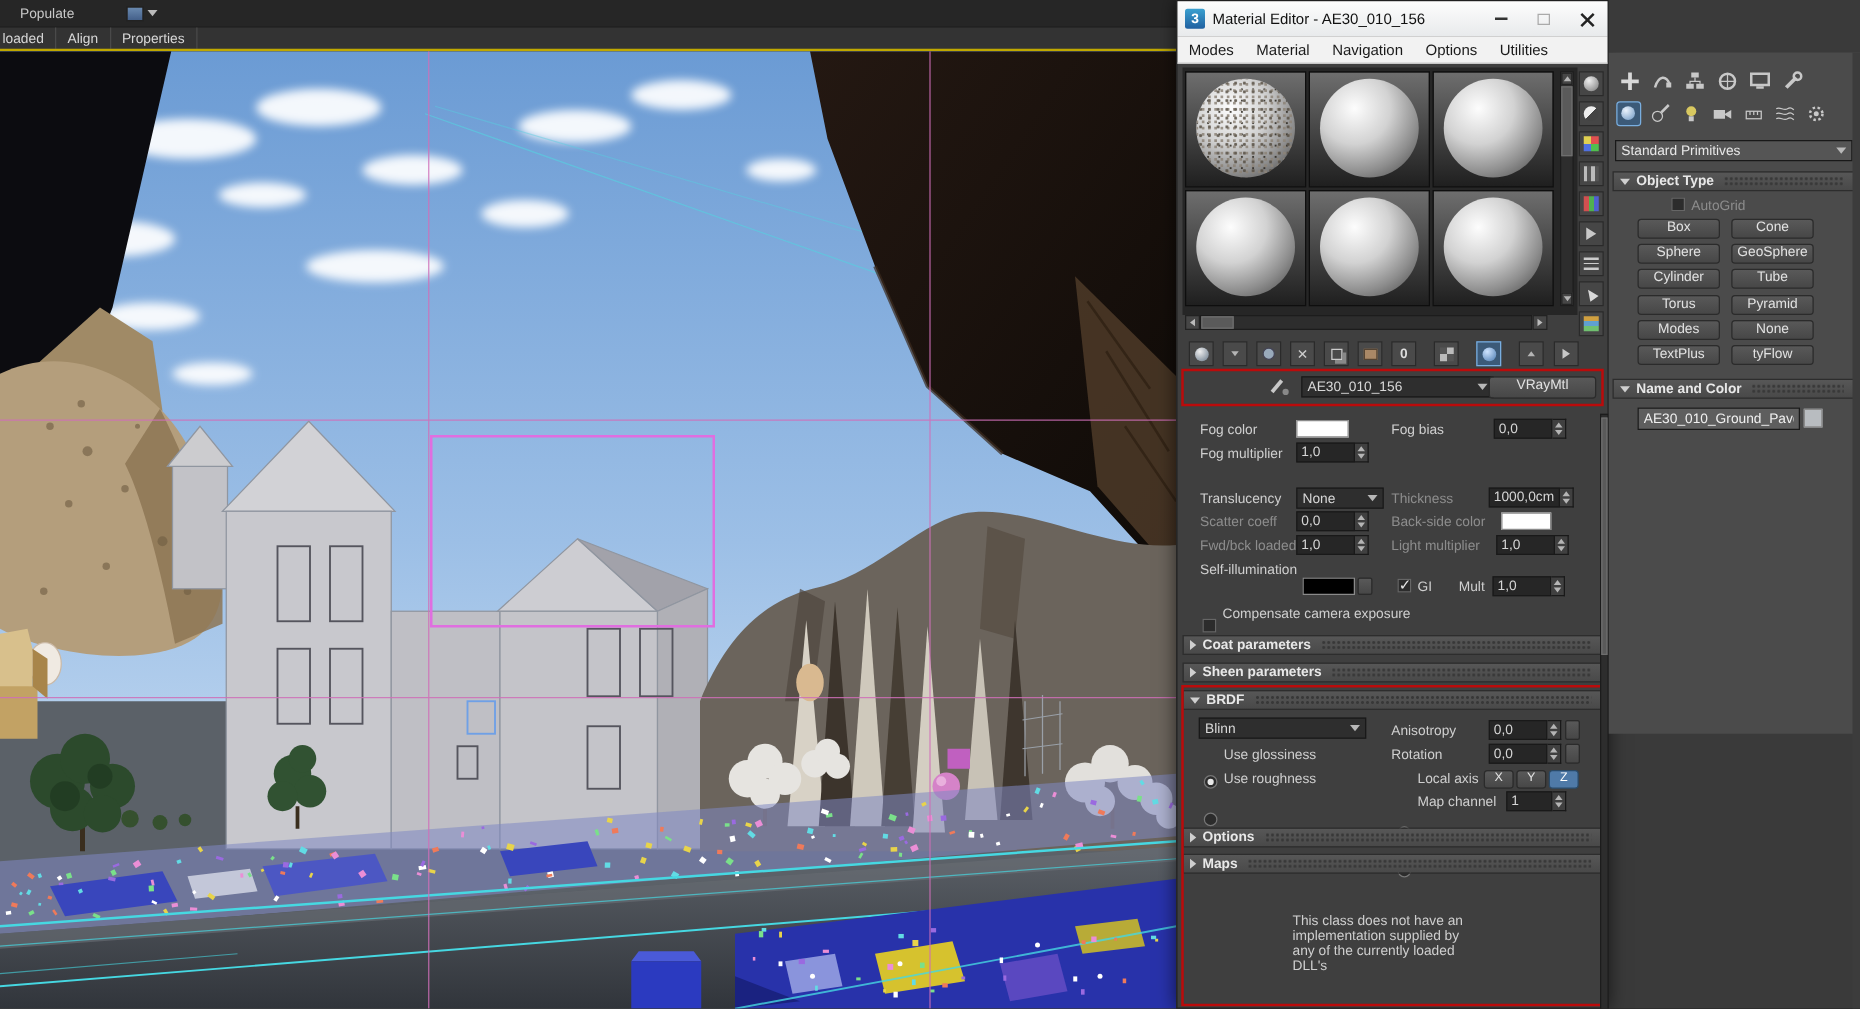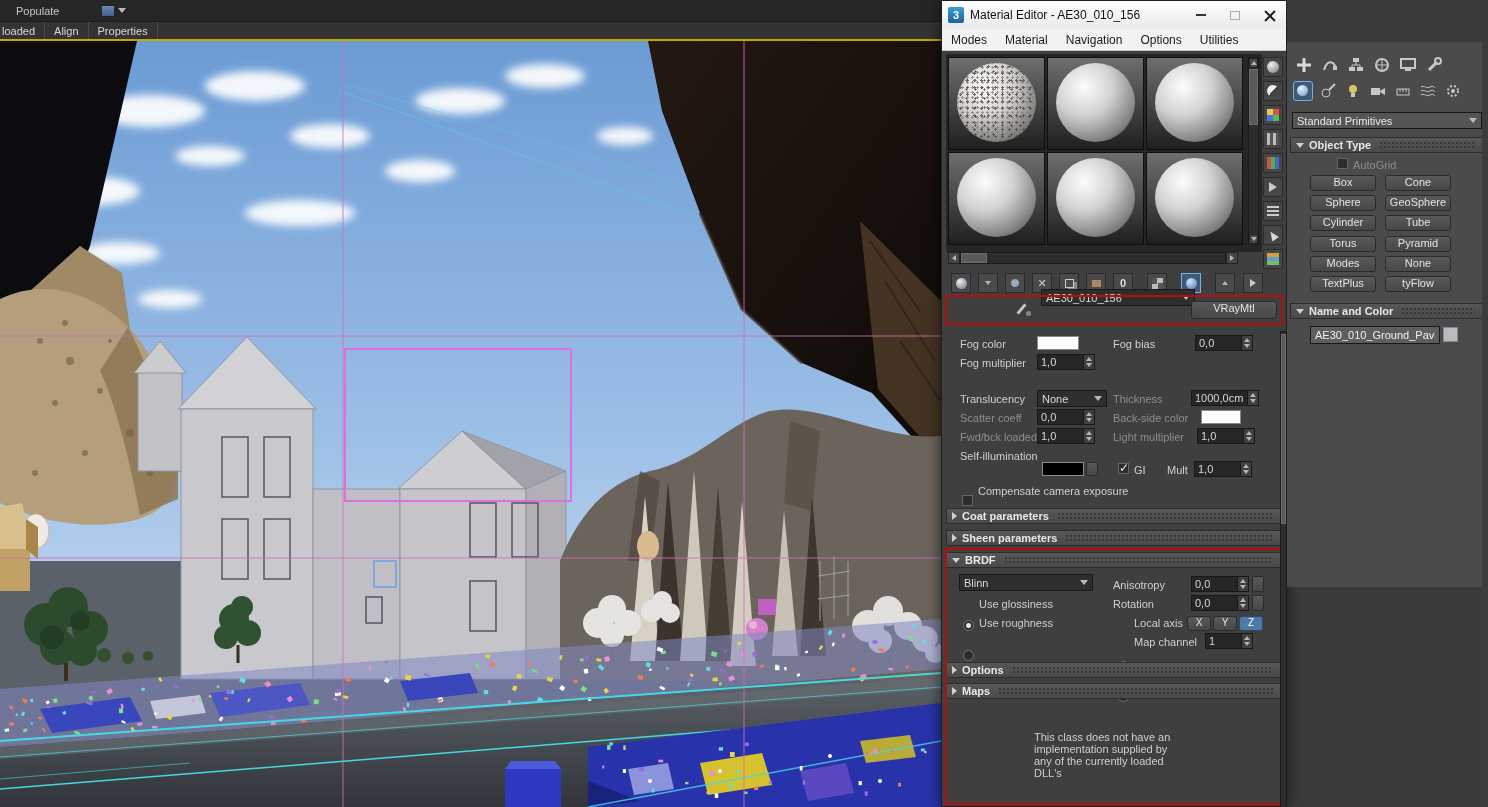--- a/index.html
+++ b/index.html
@@ -597,21 +597,21 @@
         <div class="tu"></div>
       </div>
     <div class="abs icon18" style="left:301px;top:272px">
         <div style="width:0;height:0;border-top:4px solid transparent;border-bottom:4px solid transparent;border-left:6px solid #c8c8c8"></div>
       </div>
 
     <div class="abs" style="left:75px;top:300px;width:18px;height:18px">
       <div style="position:absolute;left:3px;top:2px;width:3px;height:12px;background:#c8c8c8;transform:rotate(40deg)"></div>
       <div style="position:absolute;left:9px;top:10px;width:5px;height:5px;background:#888;border-radius:50%"></div>
     </div>
-    <div class="abs dd" style="left:99px;top:288px;width:154px">
+    <div class="abs dd" style="left:99px;top:300px;width:154px">
       <span>AE30_010_156</span>
         <div class="car"></div>
     </div>
     <div class="abs btn3d" style="left:249px;top:300px;width:86px;height:18px">
       <span>VRayMtl</span>
     </div>
     <div class="abs redbox" style="left:3px;top:294px;width:338px;height:30px"></div>
 
     <span class="abs lab" style="left:18px;top:337px">Fog color</span>
     <div class="abs swatch" style="left:95px;top:335px;width:42px;height:14px;background:#fff"></div>

